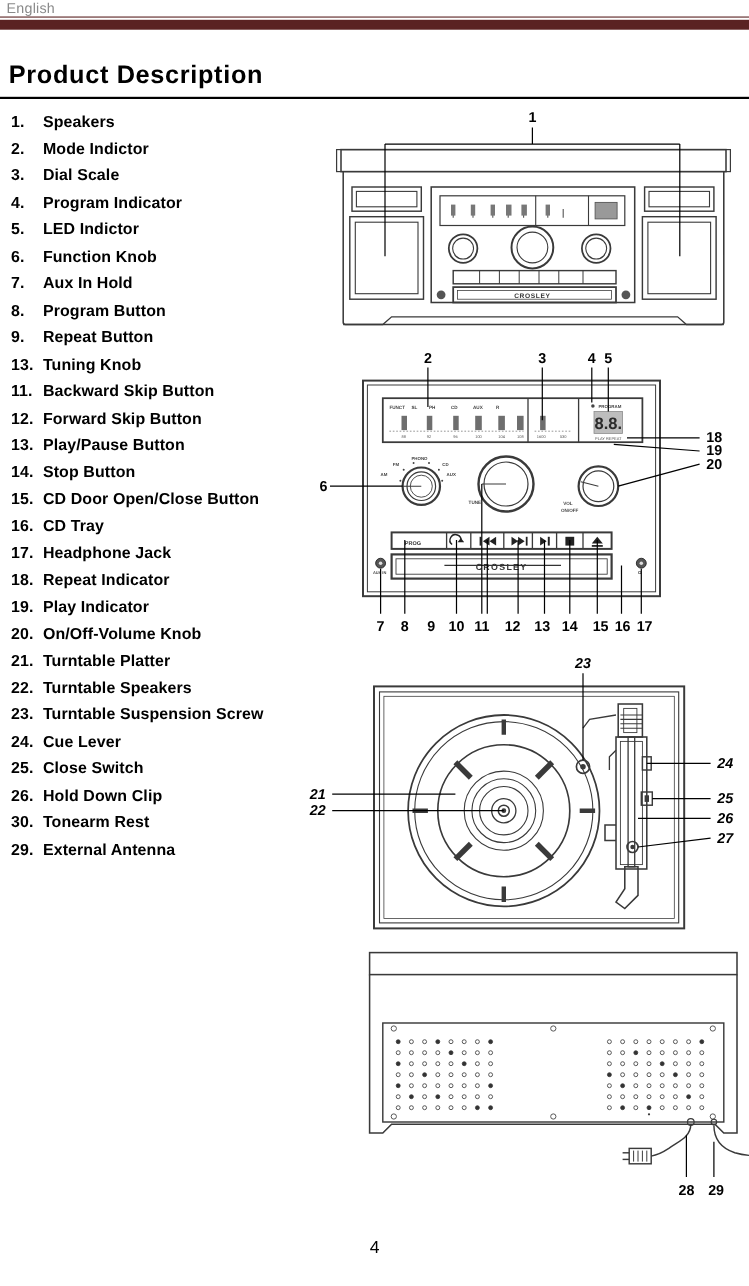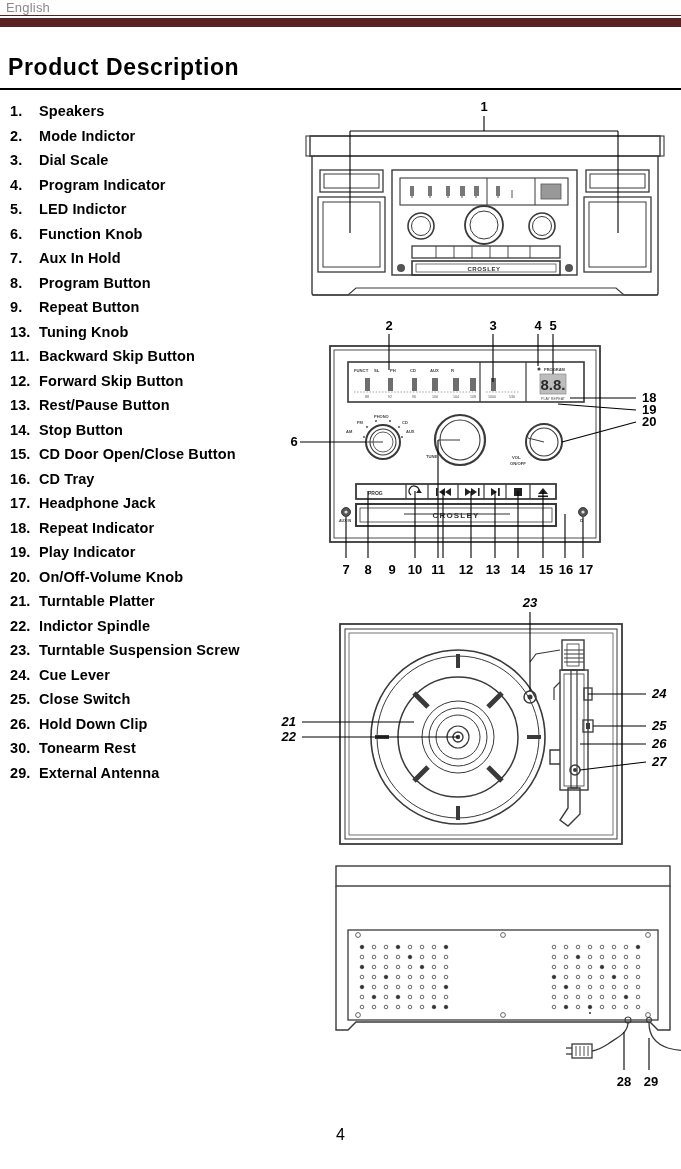--- a/index.html
+++ b/index.html
@@ -163,21 +163,21 @@
   <div class="part-row">
     <span class="part-num">11.</span>
     <span class="part-label">Backward Skip Button</span>
   </div>
   <div class="part-row">
     <span class="part-num">12.</span>
     <span class="part-label">Forward Skip Button</span>
   </div>
   <div class="part-row">
     <span class="part-num">13.</span>
-    <span class="part-label">Rest/Pause Button</span>
+    <span class="part-label">Play/Pause Button</span>
   </div>
   <div class="part-row">
     <span class="part-num">14.</span>
     <span class="part-label">Stop Button</span>
   </div>
   <div class="part-row">
     <span class="part-num">15.</span>
     <span class="part-label">CD Door Open/Close Button</span>
   </div>
   <div class="part-row">
@@ -199,21 +199,21 @@
   <div class="part-row">
     <span class="part-num">20.</span>
     <span class="part-label">On/Off-Volume Knob</span>
   </div>
   <div class="part-row">
     <span class="part-num">21.</span>
     <span class="part-label">Turntable Platter</span>
   </div>
   <div class="part-row">
     <span class="part-num">22.</span>
-    <span class="part-label">Indictor Spindle</span>
+    <span class="part-label">Turntable Speakers</span>
   </div>
   <div class="part-row">
     <span class="part-num">23.</span>
     <span class="part-label">Turntable Suspension Screw</span>
   </div>
   <div class="part-row">
     <span class="part-num">24.</span>
     <span class="part-label">Cue Lever</span>
   </div>
   <div class="part-row">

